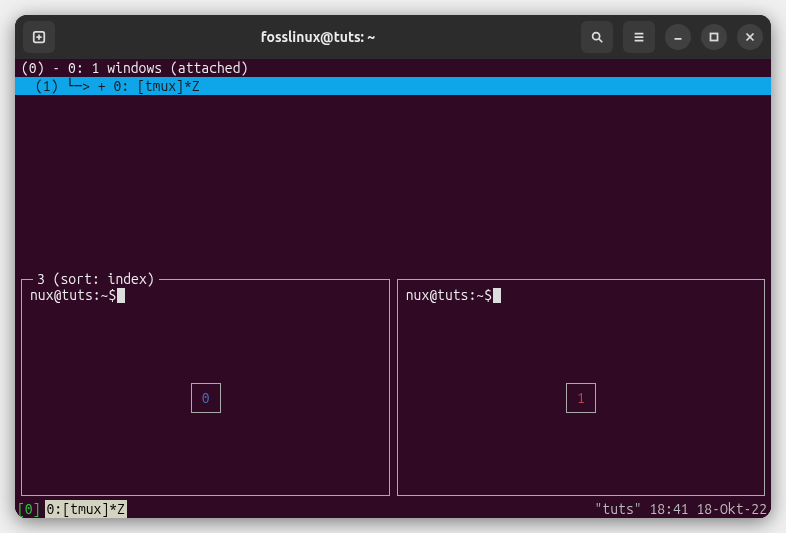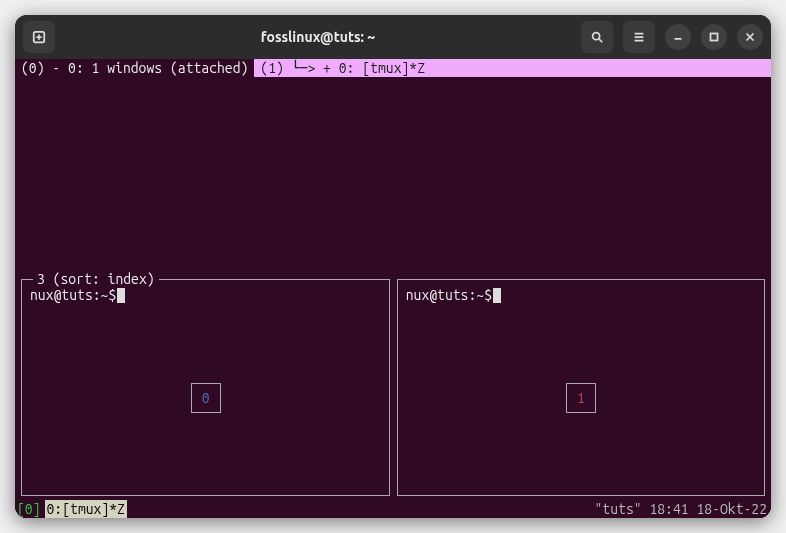--- a/index.html
+++ b/index.html
@@ -71,33 +71,33 @@
       gap: 10px;
       align-items: center;
     }
     .terminal {
       flex: 1;
       background: #300a24;
       color: #eee;
       font-size: 14px;
       line-height: 18px;
       display: flex;
-      flex-direction: row;
+      flex-direction: column;
       position: relative;
       font-family: 'Ubuntu Mono', monospace;
     }
     .line {
       padding: 0 6px;
       white-space: pre;
       height: 18px;
     }
     .highlighted-line {
-      background: #f0abfc;
+      background: #0ea5e9;
       color: #1a1a1a;
-      padding: 0 6px;
+      padding: 0 20px;
       white-space: pre;
       height: 18px;
       width: 100%;
     }
     .preview-area {
       position: absolute;
       left: 6px;
       right: 6px;
       top: 220px;
       bottom: 22px;

